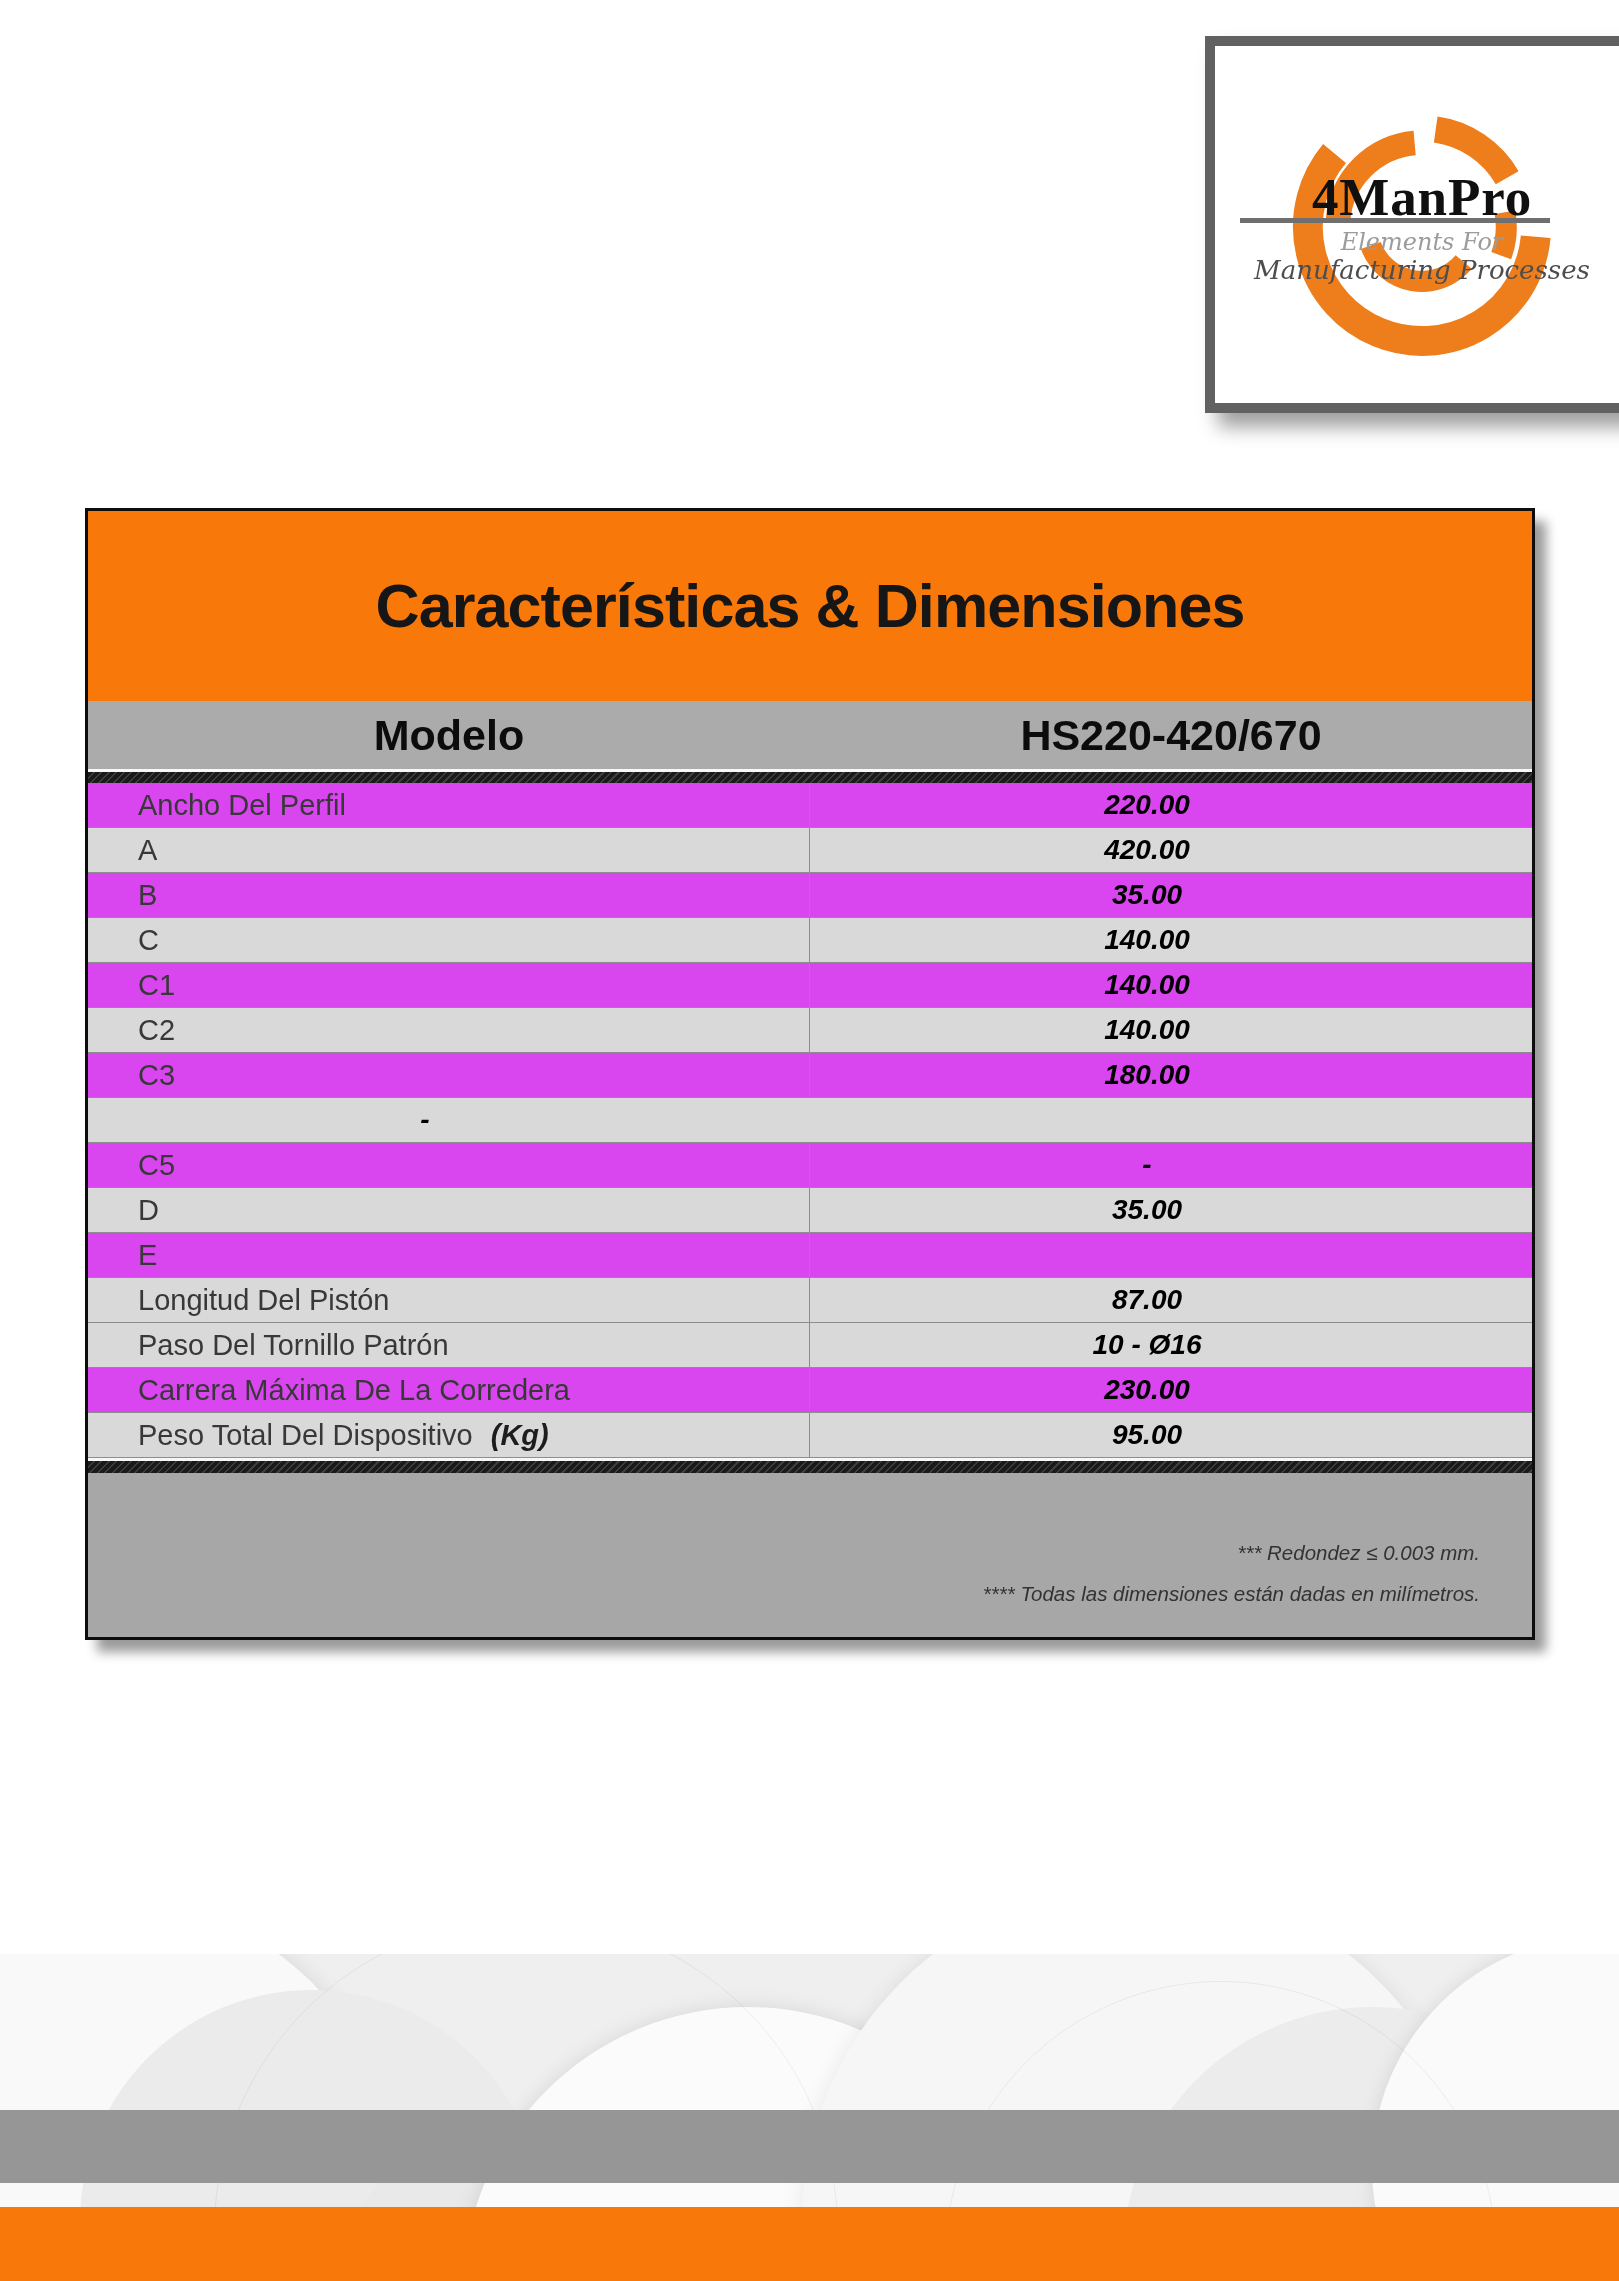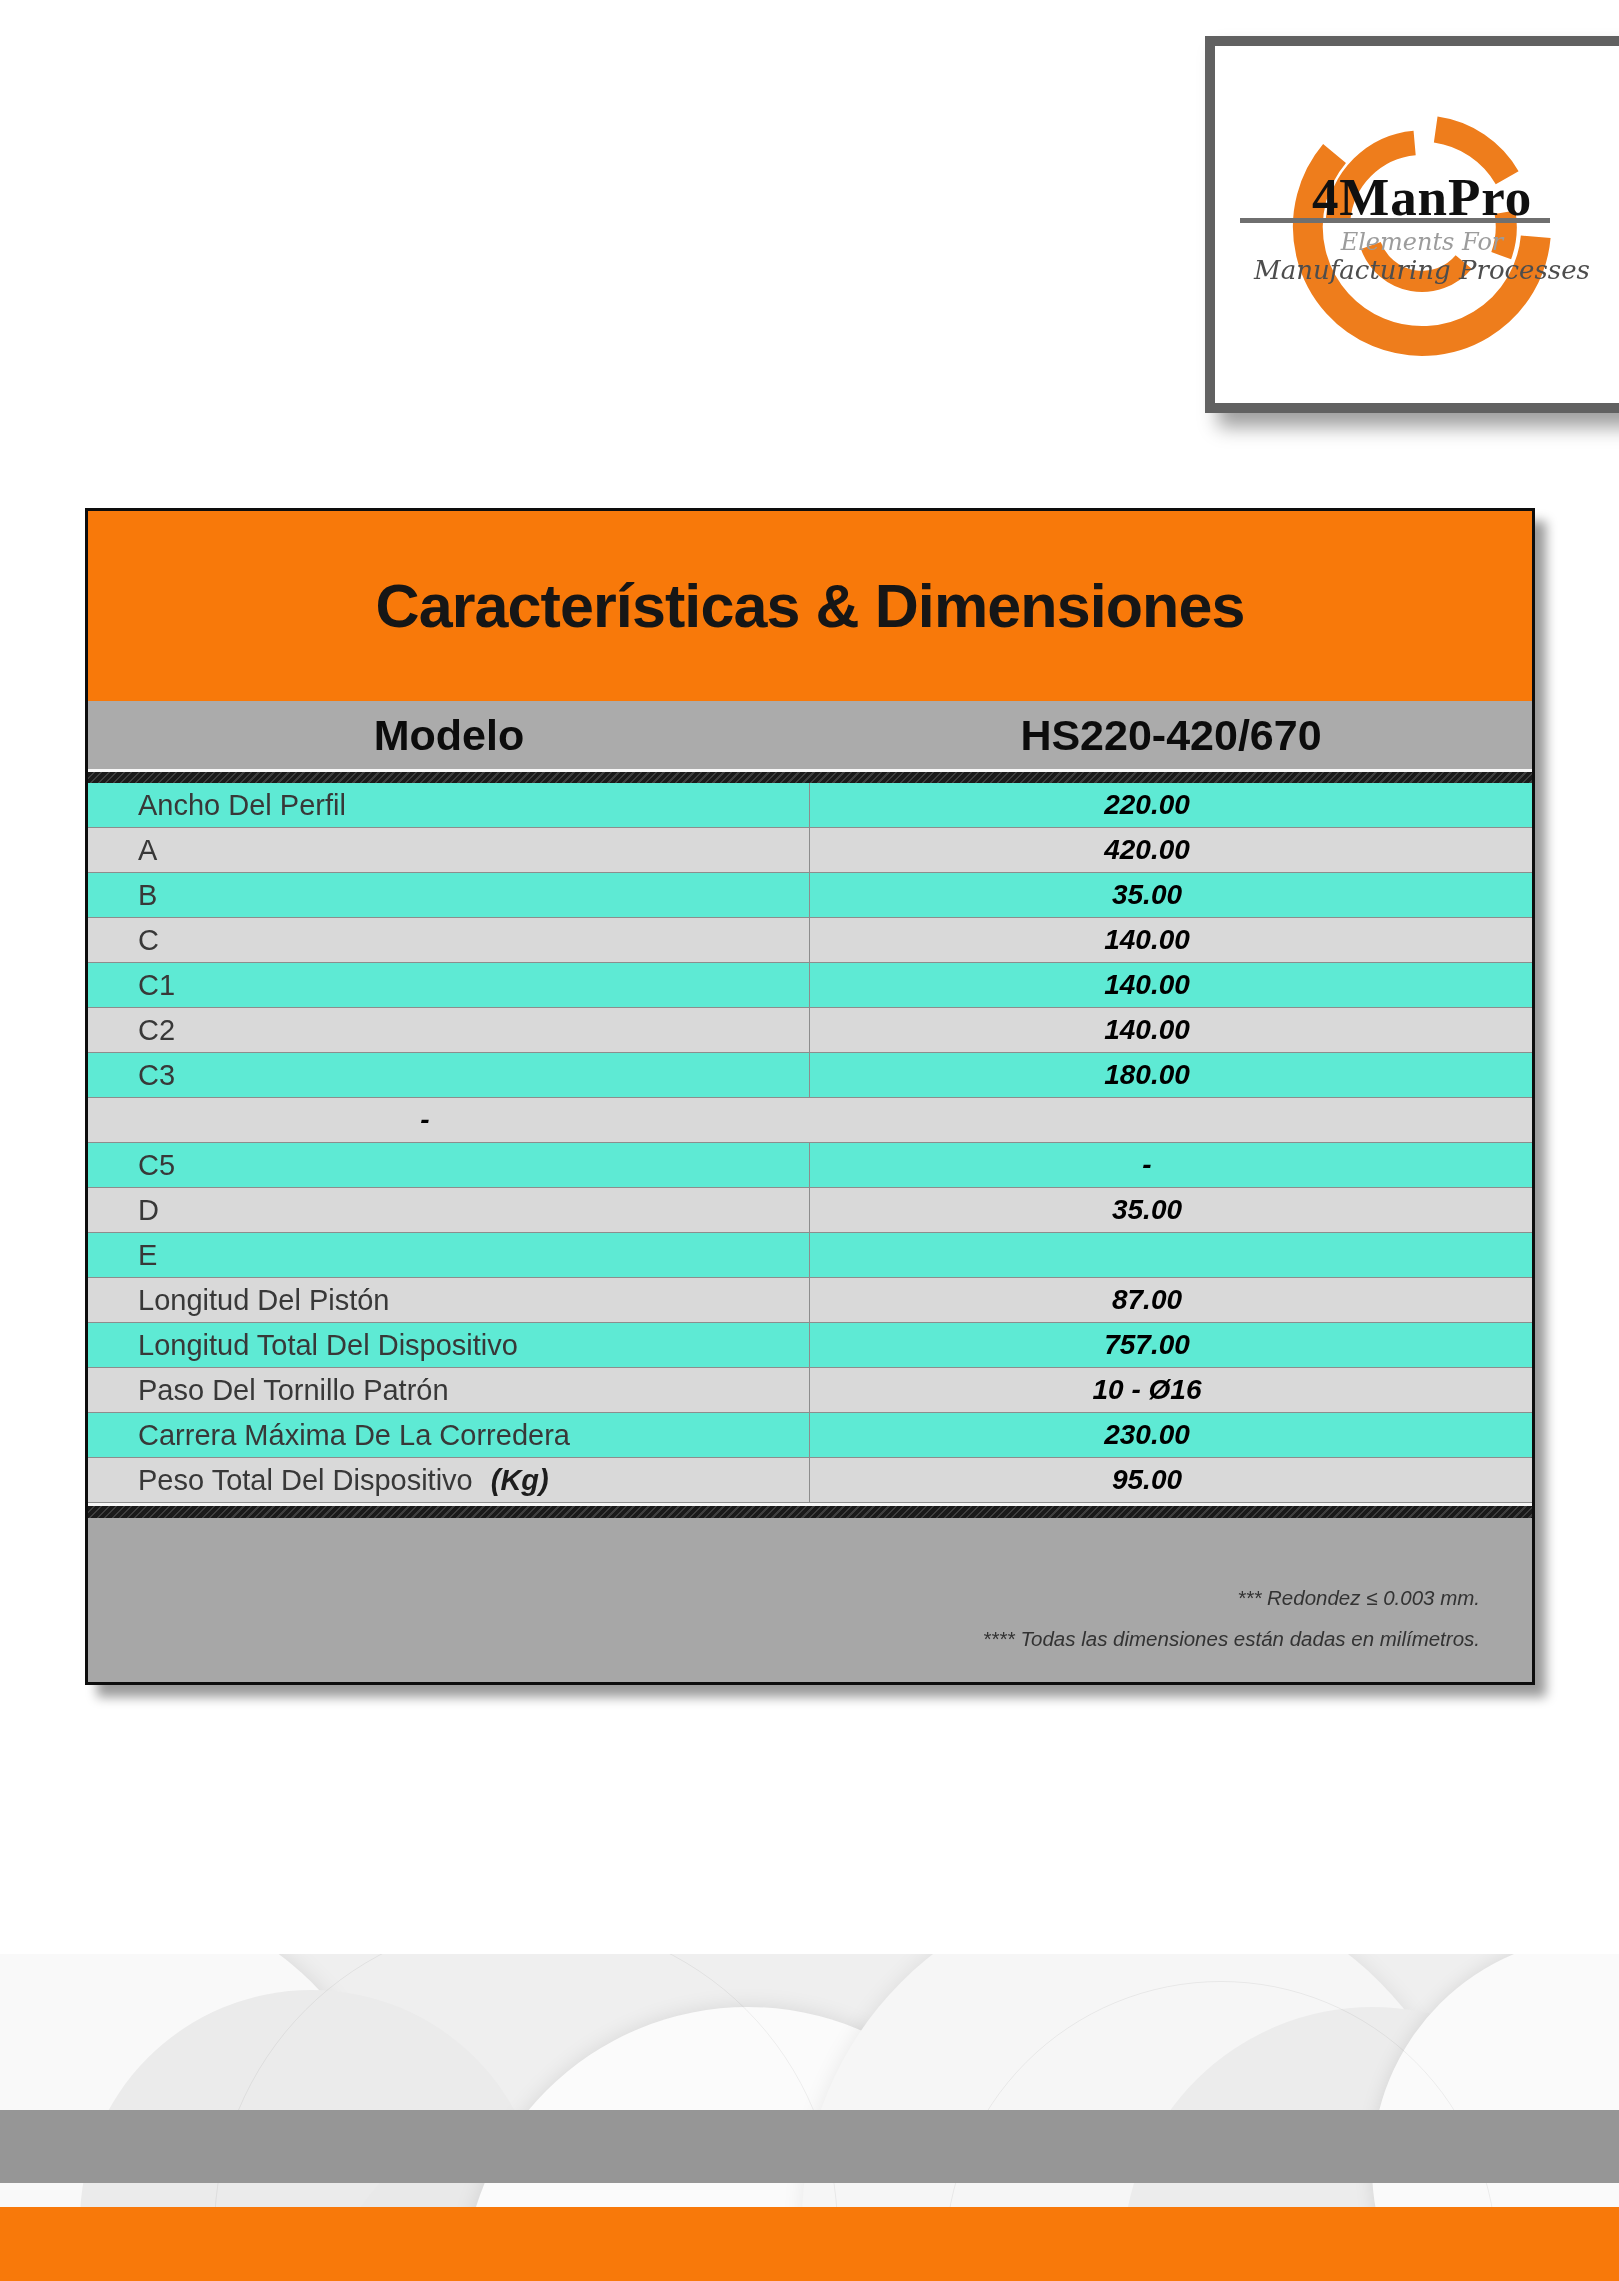--- a/index.html
+++ b/index.html
@@ -105,21 +105,21 @@
   .hatch-band {
     height: 14.3px;
     border-top: 3.6px solid #f7f7f7;
     background: repeating-linear-gradient(135deg, #1a1a1a 0 3.6px, #3e3e3e 3.6px 5.3px);
   }
   .rows { width: 100%; }
   .row {
     display: flex;
     height: 45px;
     border-bottom: 1.8px solid #8d8d8d;
-    background: #5eead4;
+    background: #d946ef;
   }
   .row.shade { background: #D9D9D9; }
   .cell-label {
     width: 50%;
     display: flex;
     align-items: center;
     padding-left: 50px;
     border-right: 1.8px solid #8d8d8d;
     font-size: 29px;
     font-weight: 400;
@@ -304,27 +304,20 @@
   </div>
 
   <div class="row shade">
     <div class="cell-label">
       <span class="lbl">Longitud Del Pistón</span>
 
     </div>
     <div class="cell-value">87.00</div>
   </div>
 
-  <div class="row">
-    <div class="cell-label">
-      <span class="lbl">Longitud Total Del Dispositivo</span>
-
-    </div>
-    <div class="cell-value">757.00</div>
-  </div>
 
   <div class="row shade">
     <div class="cell-label">
       <span class="lbl">Paso Del Tornillo Patrón</span>
 
     </div>
     <div class="cell-value">10 - Ø16</div>
   </div>
 
   <div class="row">

